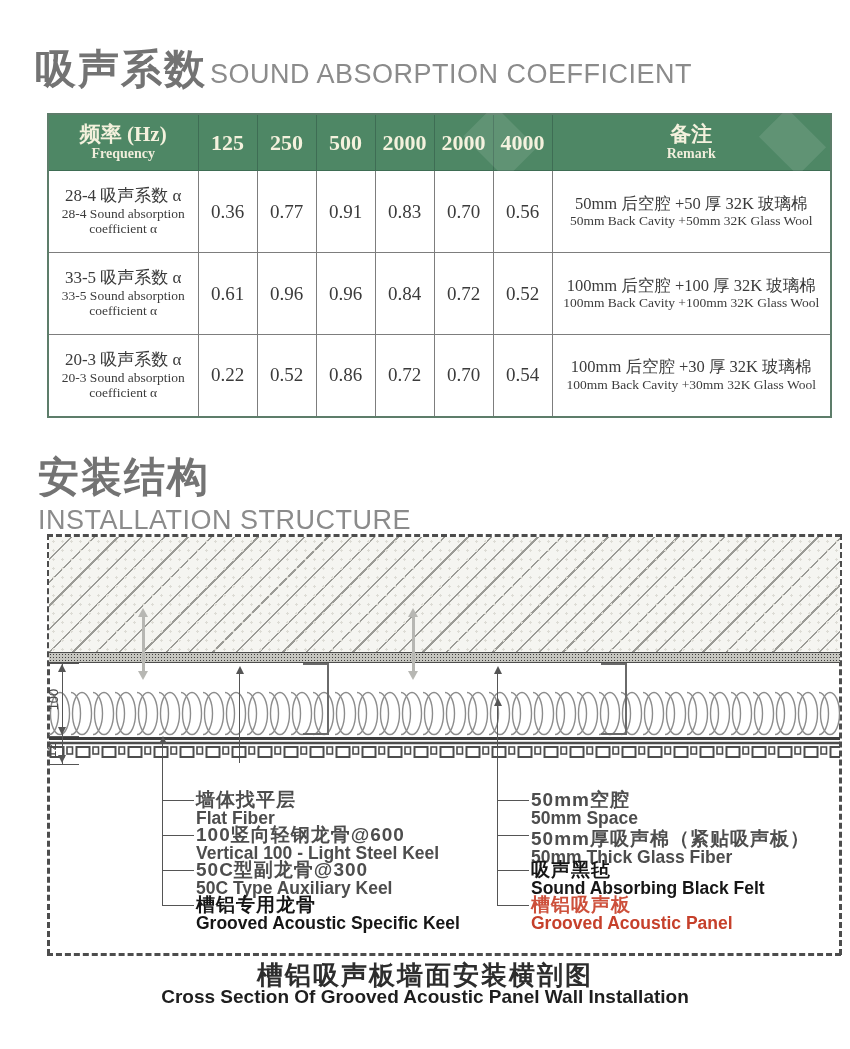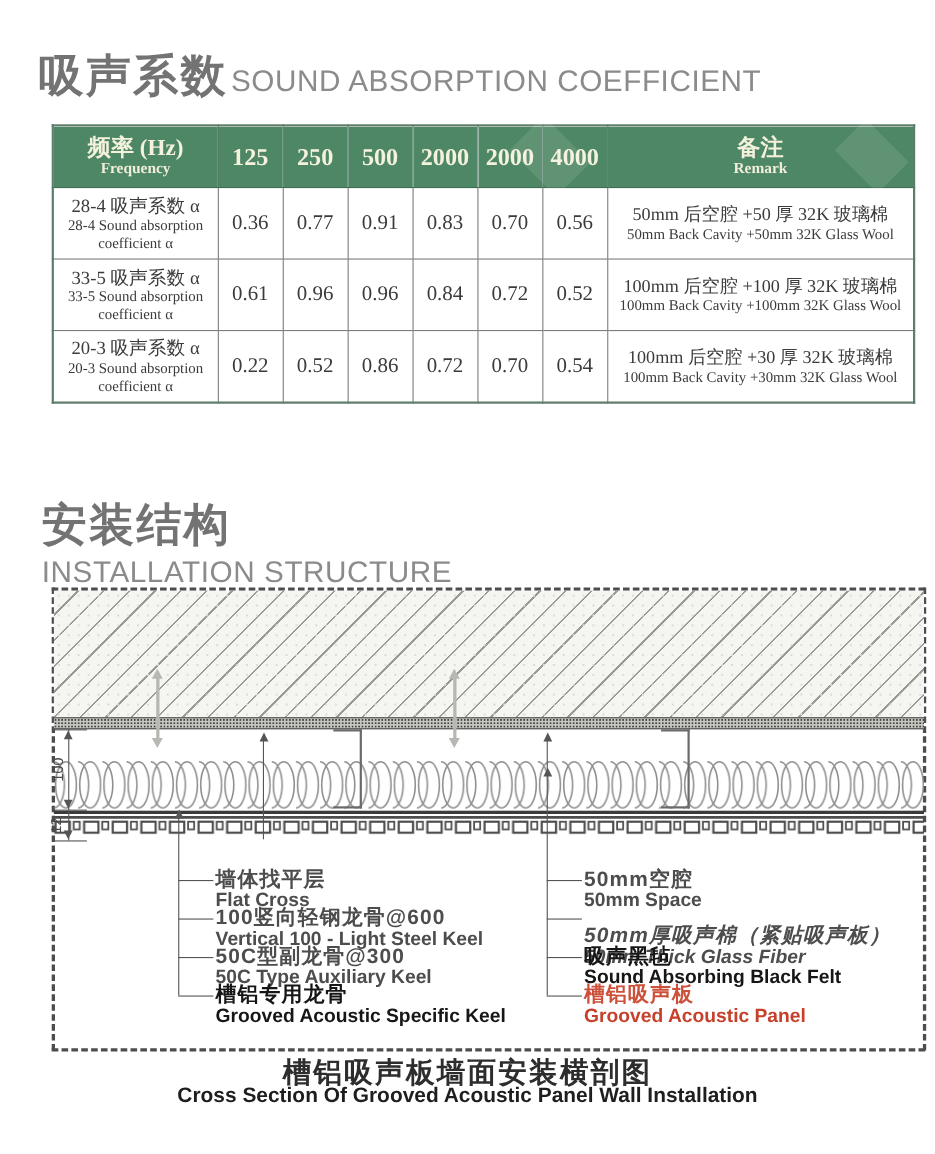--- a/index.html
+++ b/index.html
@@ -14,21 +14,21 @@
   #title2 { top:450px;flex-direction:column; }
 
   
   table.spec { position:absolute; left:35px; top:113px; width:783px; border-collapse:collapse; table-layout:fixed;
                font-family:"Liberation Serif", serif; border:2px solid #5d7d6a;margin-left:12px; }
   table.spec th, table.spec td { border:1px solid #7d7d7d; padding:2px 3px; text-align:center; vertical-align:middle; }
   table.spec thead th { background:#4e8765; border:1px solid #3e6d54; height:51px; position:relative; overflow:hidden; }
   .h-zh { font-size:21px; font-weight:bold; color:#f4f1dd; line-height:1.1; }
   .h-en { font-size:14px; font-weight:bold; color:#f0eddb; line-height:1.2; }
   .h-num { font-size:22px; font-weight:bold; color:#f4f1dd; }
-  table.spec tbody tr { height:65px;font-family:Liberation Serif, serif; }
+  table.spec tbody tr { height:82px;font-family:Liberation Serif, serif; }
   .c-zh { font-size:17px; color:#3b3b3b; line-height:1.15; }
   .c-en { font-size:13.5px; color:#3b3b3b; line-height:1.15; }
   .c-val { font-size:19px; color:#3b3b3b; }
   .r-zh { font-size:16.5px; color:#3b3b3b; line-height:1.2; }
   .r-en { font-size:13.5px; color:#3b3b3b; line-height:1.2; }
   .wm { position:absolute; background:rgba(255,255,255,0.10); transform:rotate(45deg); pointer-events:none; }
 
   
   .diagram { position:absolute; left:45px; top:530px; width:800px; height:432px; }
   .dash-h { position:absolute; border-top:3px dashed #4d4d4d; height:0; }
@@ -234,40 +234,40 @@
     <div class="arr-up" style="left:448.5px; top:136px;"></div>
     <div class="arr-up" style="left:448.5px; top:168px;"></div>
     <div class="vline" style="left:452px; top:143px; height:232px;"></div>
     <div class="hline" style="left:452px; top:270px; width:32px;"></div>
     <div class="hline" style="left:452px; top:305px; width:32px;"></div>
     <div class="hline" style="left:452px; top:340px; width:32px;"></div>
     <div class="hline" style="left:452px; top:375px; width:32px;"></div>
 
     <div class="lbl" style="left:151px; top:261px;">
       <div class="zh">墙体找平层</div>
-      <div class="en">Flat Cross</div>
+      <div class="en">Flat Fiber</div>
     </div>
     <div class="lbl" style="left:151px; top:296px;">
       <div class="zh">100竖向轻钢龙骨@600</div>
       <div class="en">Vertical 100 - Light Steel Keel</div>
     </div>
     <div class="lbl" style="left:151px; top:331px;">
       <div class="zh">50C型副龙骨@300</div>
       <div class="en">50C Type Auxiliary Keel</div>
     </div>
     <div class="lbl dark" style="left:151px; top:366px;">
       <div class="zh">槽铝专用龙骨</div>
       <div class="en">Grooved Acoustic Specific Keel</div>
     </div>
 
     <div class="lbl" style="left:486px; top:261px;">
       <div class="zh">50mm空腔</div>
       <div class="en">50mm Space</div>
     </div>
-    <div class="lbl" style="left:486px; top:312px;font-style:italic;">
+    <div class="lbl" style="left:486px; top:300px;">
       <div class="zh">50mm厚吸声棉（紧贴吸声板）</div>
       <div class="en">50mm Thick Glass Fiber</div>
     </div>
     <div class="lbl dark" style="left:486px; top:331px;">
       <div class="zh">吸声黑毡</div>
       <div class="en">Sound Absorbing Black Felt</div>
     </div>
     <div class="lbl red" style="left:486px; top:366px;">
       <div class="zh">槽铝吸声板</div>
       <div class="en">Grooved Acoustic Panel</div>

